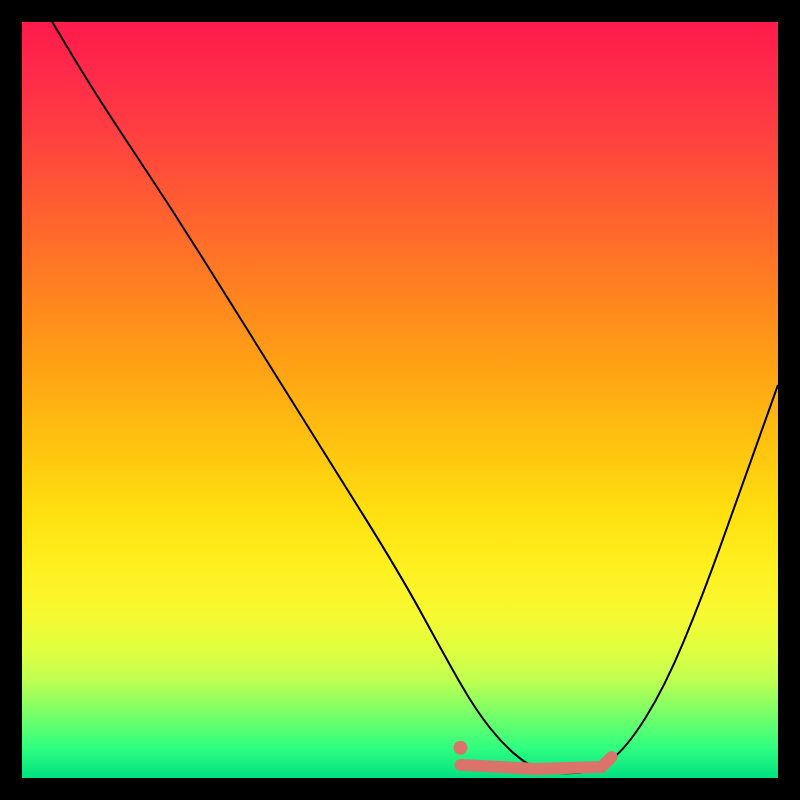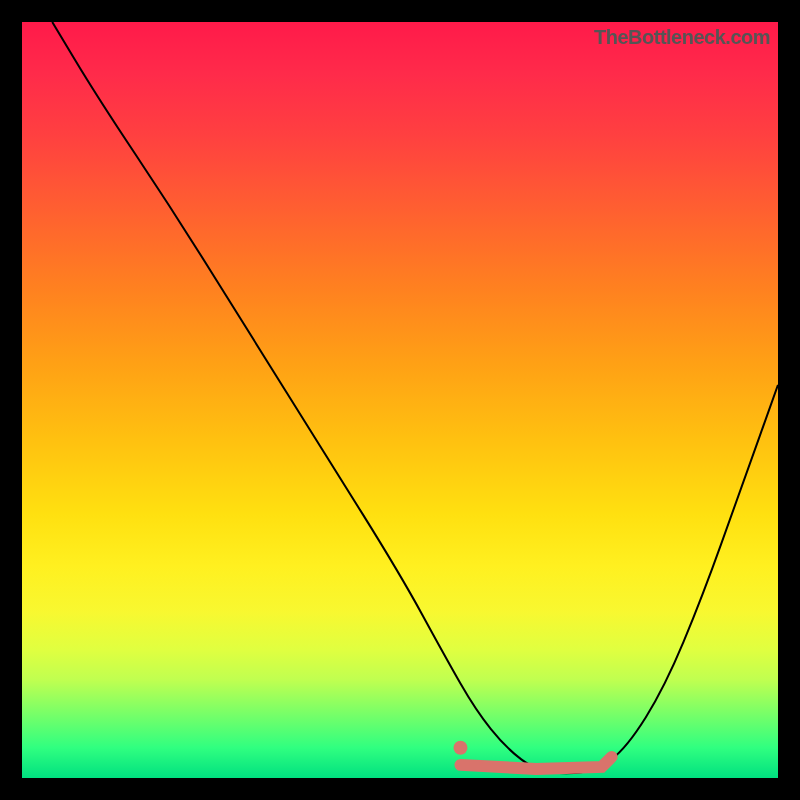--- a/index.html
+++ b/index.html
@@ -46,19 +46,18 @@
     position: absolute;
     left: 0; top: 0;
     width: 100%; height: 100%;
   }
 </style>
 </head>
 <body>
 
 <div class="chart-container">
   <div class="gradient-bg"></div>
-  <div class="watermark">TheBottleneck.com</div>
   <svg class="curve" viewBox="0 0 756 756" preserveAspectRatio="none">
     <path id="main-curve" fill="none" stroke="#000" stroke-width="2" d="M 30.240000000000002 0 Q 30.240000000000002 0 52.92 37.80000000000001 Q 75.60000000000001 75.60000000000002 113.4 132.3 Q 151.20000000000002 189 189 249.48000000000002 Q 226.79999999999998 309.96000000000004 264.6 370.44000000000005 Q 302.40000000000003 430.92 340.20000000000005 491.4 Q 378 551.88 400.68 593.46 Q 423.36 635.04 438.48 661.5 Q 453.59999999999997 687.96 468.72 706.86 Q 483.84000000000003 725.76 498.96000000000004 737.1 Q 514.08 748.44 529.2 750.33 Q 544.3199999999999 752.22 559.44 750.33 Q 574.5600000000001 748.44 589.6800000000001 737.1 Q 604.8000000000001 725.76 623.7 695.52 Q 642.6 665.28 661.5 619.92 Q 680.4 574.56 699.3 521.64 Q 718.1999999999999 468.71999999999997 737.0999999999999 415.79999999999995 T 756 362.88"></path>
     <path id="valley-band" fill="none" stroke="#d9736b" stroke-width="12" stroke-linecap="round" d="M 438.47999999999996 742.88 L 514.08 746.88 L 579.6800000000001 744.88 L 589.6800000000001 734.88"></path>
     <circle id="valley-dot" r="7" fill="#d9736b" cx="438.47999999999996" cy="725.76"></circle>
   </svg>
 </div>
 
 </body></html>

